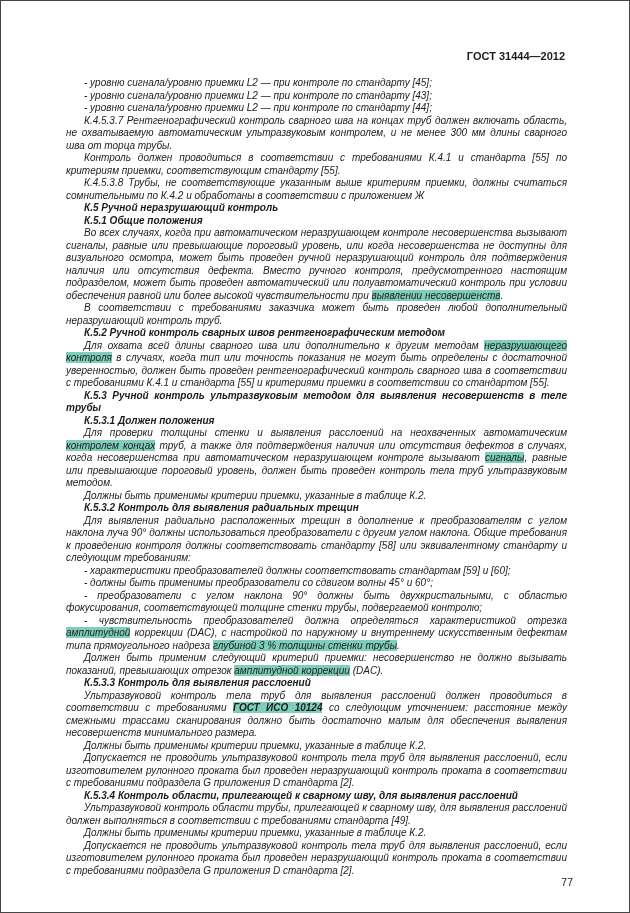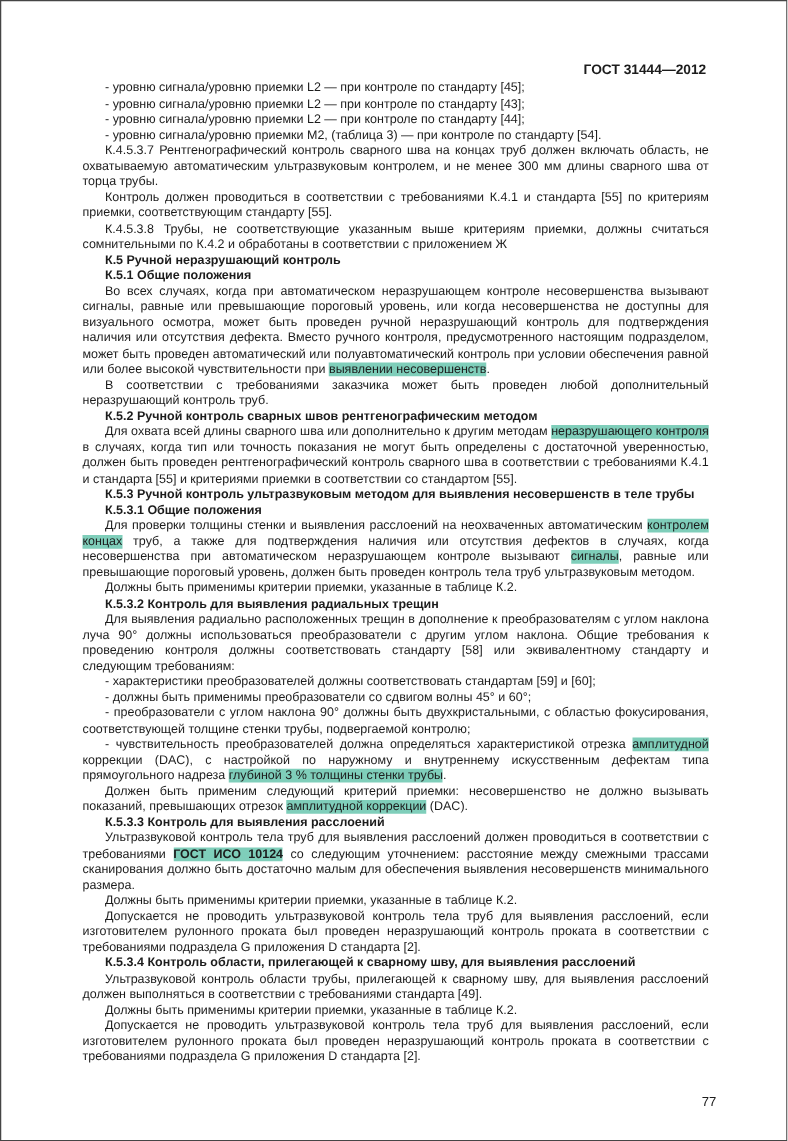--- a/index.html
+++ b/index.html
@@ -19,23 +19,24 @@
     position: absolute;
     top: 49px;
     left: 65px;
     right: 64px;
     text-align: right;
     font-weight: bold;
     font-size: 11px;
   }
   .content {
     position: absolute;
-    top: 64px;
+    top: 76px;
     left: 65px;
     width: 501px;
+    font-style: italic;
   }
   .para {
     font-size: 10px;
     line-height: 12.5px;
     text-align: justify;
     text-indent: 18px;
     margin: 0;
   }
   .para.heading { font-weight: bold; }
   .bold { font-weight: bold; }
@@ -53,32 +54,31 @@
 
 <div class="page">
   <div class="header">
     <span>ГОСТ 31444—2012</span>
   </div>
 
   <div class="content">
       <p class="para"><span>- уровню сигнала/уровню приемки L2 — при контроле по стандарту [45];</span></p>
       <p class="para"><span>- уровню сигнала/уровню приемки L2 — при контроле по стандарту [43];</span></p>
       <p class="para"><span>- уровню сигнала/уровню приемки L2 — при контроле по стандарту [44];</span></p>
-      <p class="para"><span>- уровню сигнала/уровню приемки М2, (таблица 3) — при контроле по стандарту [54].</span></p>
       <p class="para"><span>К.4.5.3.7 Рентгенографический контроль сварного шва на концах труб должен включать область, не охватываемую автоматическим ультразвуковым контролем, и не менее 300 мм длины сварного шва от торца трубы.</span></p>
       <p class="para"><span>Контроль должен проводиться в соответствии с требованиями К.4.1 и стандарта [55] по критериям приемки, соответствующим стандарту [55].</span></p>
       <p class="para"><span>К.4.5.3.8 Трубы, не соответствующие указанным выше критериям приемки, должны считаться сомнительными по К.4.2 и обработаны в соответствии с приложением Ж</span></p>
       <p class="para heading"><span>К.5 Ручной неразрушающий контроль</span></p>
       <p class="para heading"><span>К.5.1 Общие положения</span></p>
       <p class="para"><span>Во всех случаях, когда при автоматическом неразрушающем контроле несовершенства вызывают сигналы, равные или превышающие пороговый уровень, или когда несовершенства не доступны для визуального осмотра, может быть проведен ручной неразрушающий контроль для подтверждения наличия или отсутствия дефекта. Вместо ручного контроля, предусмотренного настоящим подразделом, может быть проведен автоматический или полуавтоматический контроль при условии обеспечения равной или более высокой чувствительности при </span><span class="hl">выявлении несовершенств</span><span>.</span></p>
       <p class="para"><span>В соответствии с требованиями заказчика может быть проведен любой дополнительный неразрушающий контроль труб.</span></p>
       <p class="para heading"><span>К.5.2 Ручной контроль сварных швов рентгенографическим методом</span></p>
       <p class="para"><span>Для охвата всей длины сварного шва или дополнительно к другим методам </span><span class="hl">неразрушающего контроля</span><span> в случаях, когда тип или точность показания не могут быть определены с достаточной уверенностью, должен быть проведен рентгенографический контроль сварного шва в соответствии с требованиями К.4.1 и стандарта [55] и критериями приемки в соответствии со стандартом [55].</span></p>
       <p class="para heading"><span>К.5.3 Ручной контроль ультразвуковым методом для выявления несовершенств в теле трубы</span></p>
-      <p class="para heading"><span>К.5.3.1 Общие положения</span></p>
+      <p class="para heading"><span>К.5.3.1 Должен положения</span></p>
       <p class="para"><span>Для проверки толщины стенки и выявления расслоений на неохваченных автоматическим </span><span class="hl">контролем концах</span><span> труб, а также для подтверждения наличия или отсутствия дефектов в случаях, когда несовершенства при автоматическом неразрушающем контроле вызывают </span><span class="hl">сигналы</span><span>, равные или превышающие пороговый уровень, должен быть проведен контроль тела труб ультразвуковым методом.</span></p>
       <p class="para"><span>Должны быть применимы критерии приемки, указанные в таблице К.2.</span></p>
       <p class="para heading"><span>К.5.3.2 Контроль для выявления радиальных трещин</span></p>
       <p class="para"><span>Для выявления радиально расположенных трещин в дополнение к преобразователям с углом наклона луча 90° должны использоваться преобразователи с другим углом наклона. Общие требования к проведению контроля должны соответствовать стандарту [58] или эквивалентному стандарту и следующим требованиям:</span></p>
       <p class="para"><span>- характеристики преобразователей должны соответствовать стандартам [59] и [60];</span></p>
       <p class="para"><span>- должны быть применимы преобразователи со сдвигом волны 45° и 60°;</span></p>
       <p class="para"><span>- преобразователи с углом наклона 90° должны быть двухкристальными, с областью фокусирования, соответствующей толщине стенки трубы, подвергаемой контролю;</span></p>
       <p class="para"><span>- чувствительность преобразователей должна определяться характеристикой отрезка </span><span class="hl">амплитудной</span><span> коррекции (DAC), с настройкой по наружному и внутреннему искусственным дефектам типа прямоугольного надреза </span><span class="hl">глубиной 3 % толщины стенки трубы</span><span>.</span></p>
       <p class="para"><span>Должен быть применим следующий критерий приемки: несовершенство не должно вызывать показаний, превышающих отрезок </span><span class="hl">амплитудной коррекции</span><span>  (DAC).</span></p>
       <p class="para heading"><span>К.5.3.3 Контроль для выявления расслоений</span></p>

